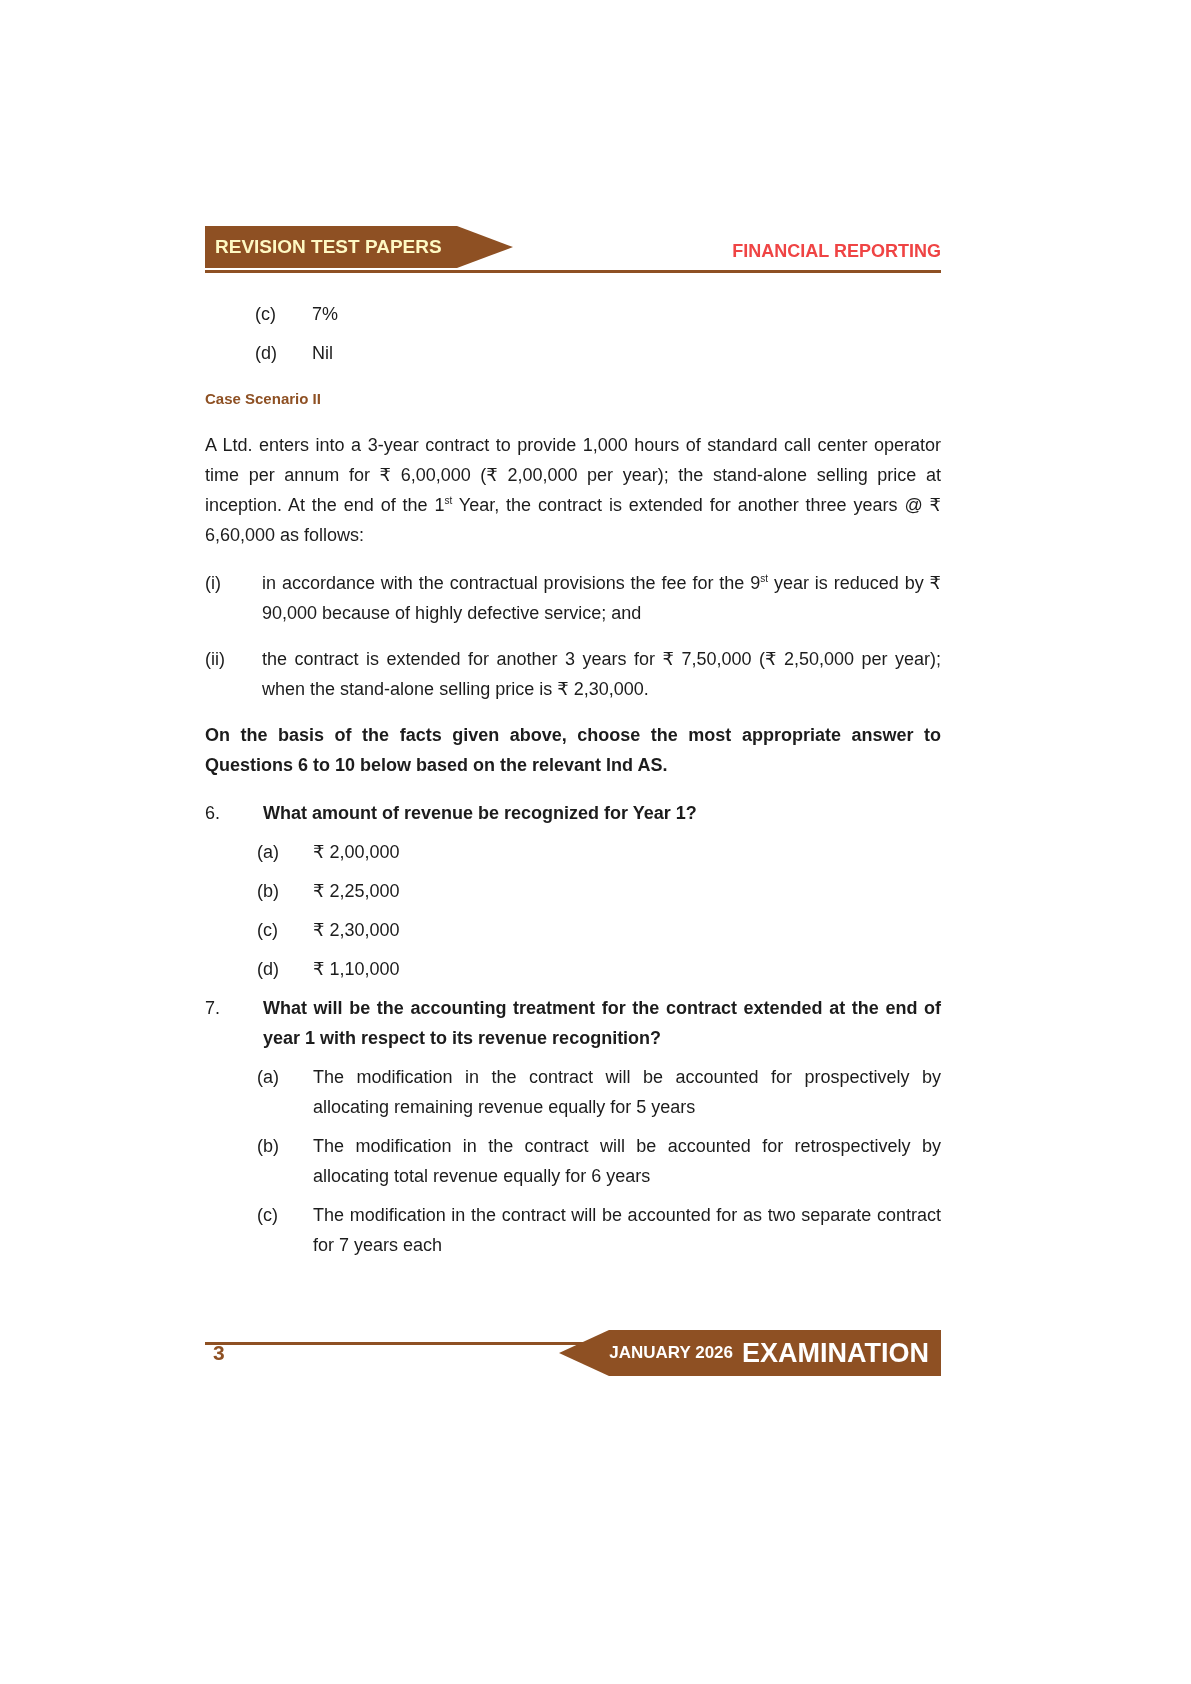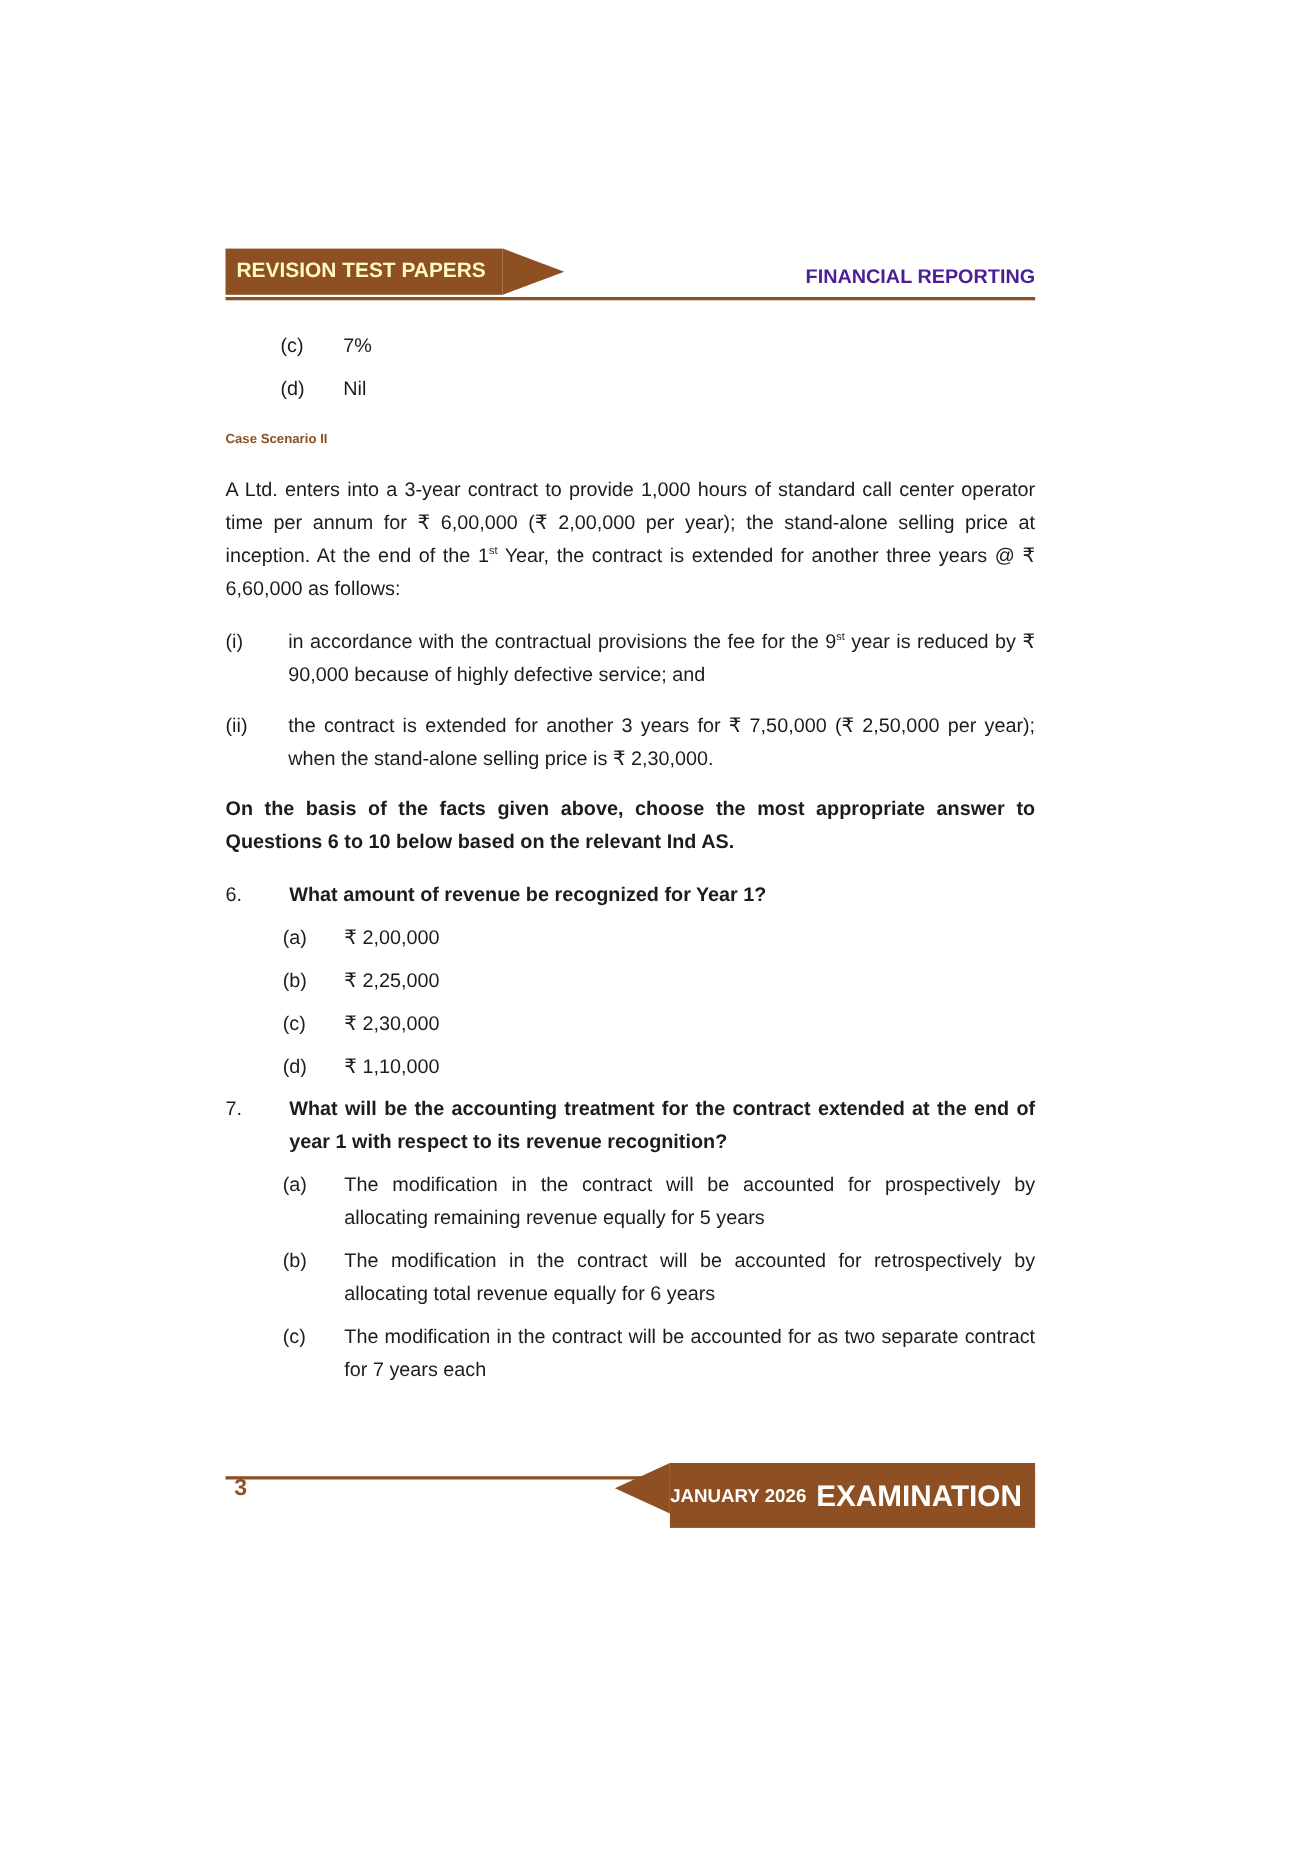--- a/index.html
+++ b/index.html
@@ -43,40 +43,40 @@
   .banner-arrow {
     position: absolute;
     left: 100%;
     top: 0;
     width: 0; height: 0;
     border-top: 21px solid transparent;
     border-bottom: 21px solid transparent;
     border-left: 56px solid #8e5023;
   }
   .subject {
-    color: #4c1d95;
+    color: #ef4444;
     font-weight: bold;
     font-size: 18px;
     padding-bottom: 2px;
     white-space: nowrap;
     margin-top: 28px;
   }
   .header-rule {
     border-bottom: 3px solid #8e5023;
     margin-top: 2px;
     margin-bottom: 26px;
   }
   
   .opt-row { display: flex; margin: 0 0 9px 50px; }
   .opt-label { width: 57px; flex: none; }
   .opt-text { flex: 1; }
   .heading {
     color: #8e5023;
     font-weight: bold;
-    font-size: 12px;
+    font-size: 15px;
     margin: 16px 0 16px;
   }
   .para { text-align: justify; margin-bottom: 18px; }
   .bold-para { font-weight: bold; text-align: justify; margin-bottom: 18px; }
   .item-row { display: flex; margin-bottom: 16px; }
   .item-label { width: 57px; flex: none; }
   .item-text { flex: 1; text-align: justify; }
   .q-row { display: flex; margin-bottom: 9px; }
   .q-num { width: 58px; flex: none; }
   .q-text { flex: 1; text-align: justify; font-weight: bold; }
@@ -113,21 +113,21 @@
   }
   .fb-arrow {
     width: 0; height: 0;
     border-top: 23px solid transparent;
     border-bottom: 23px solid transparent;
     border-right: 50px solid #8e5023;
   }
   .fb-rect {
     background: #8e5023;
     color: #ffffff;
-    height: 59px;
+    height: 46px;
     width: 332px;
     display: flex;
     align-items: center;
     justify-content: flex-end;
     gap: 9px;
     padding-right: 12px;
     white-space: nowrap;
   }
   .fb-light { font-weight: bold; font-size: 17px; }
   .fb-bold  { font-weight: bold; font-size: 27px; }

